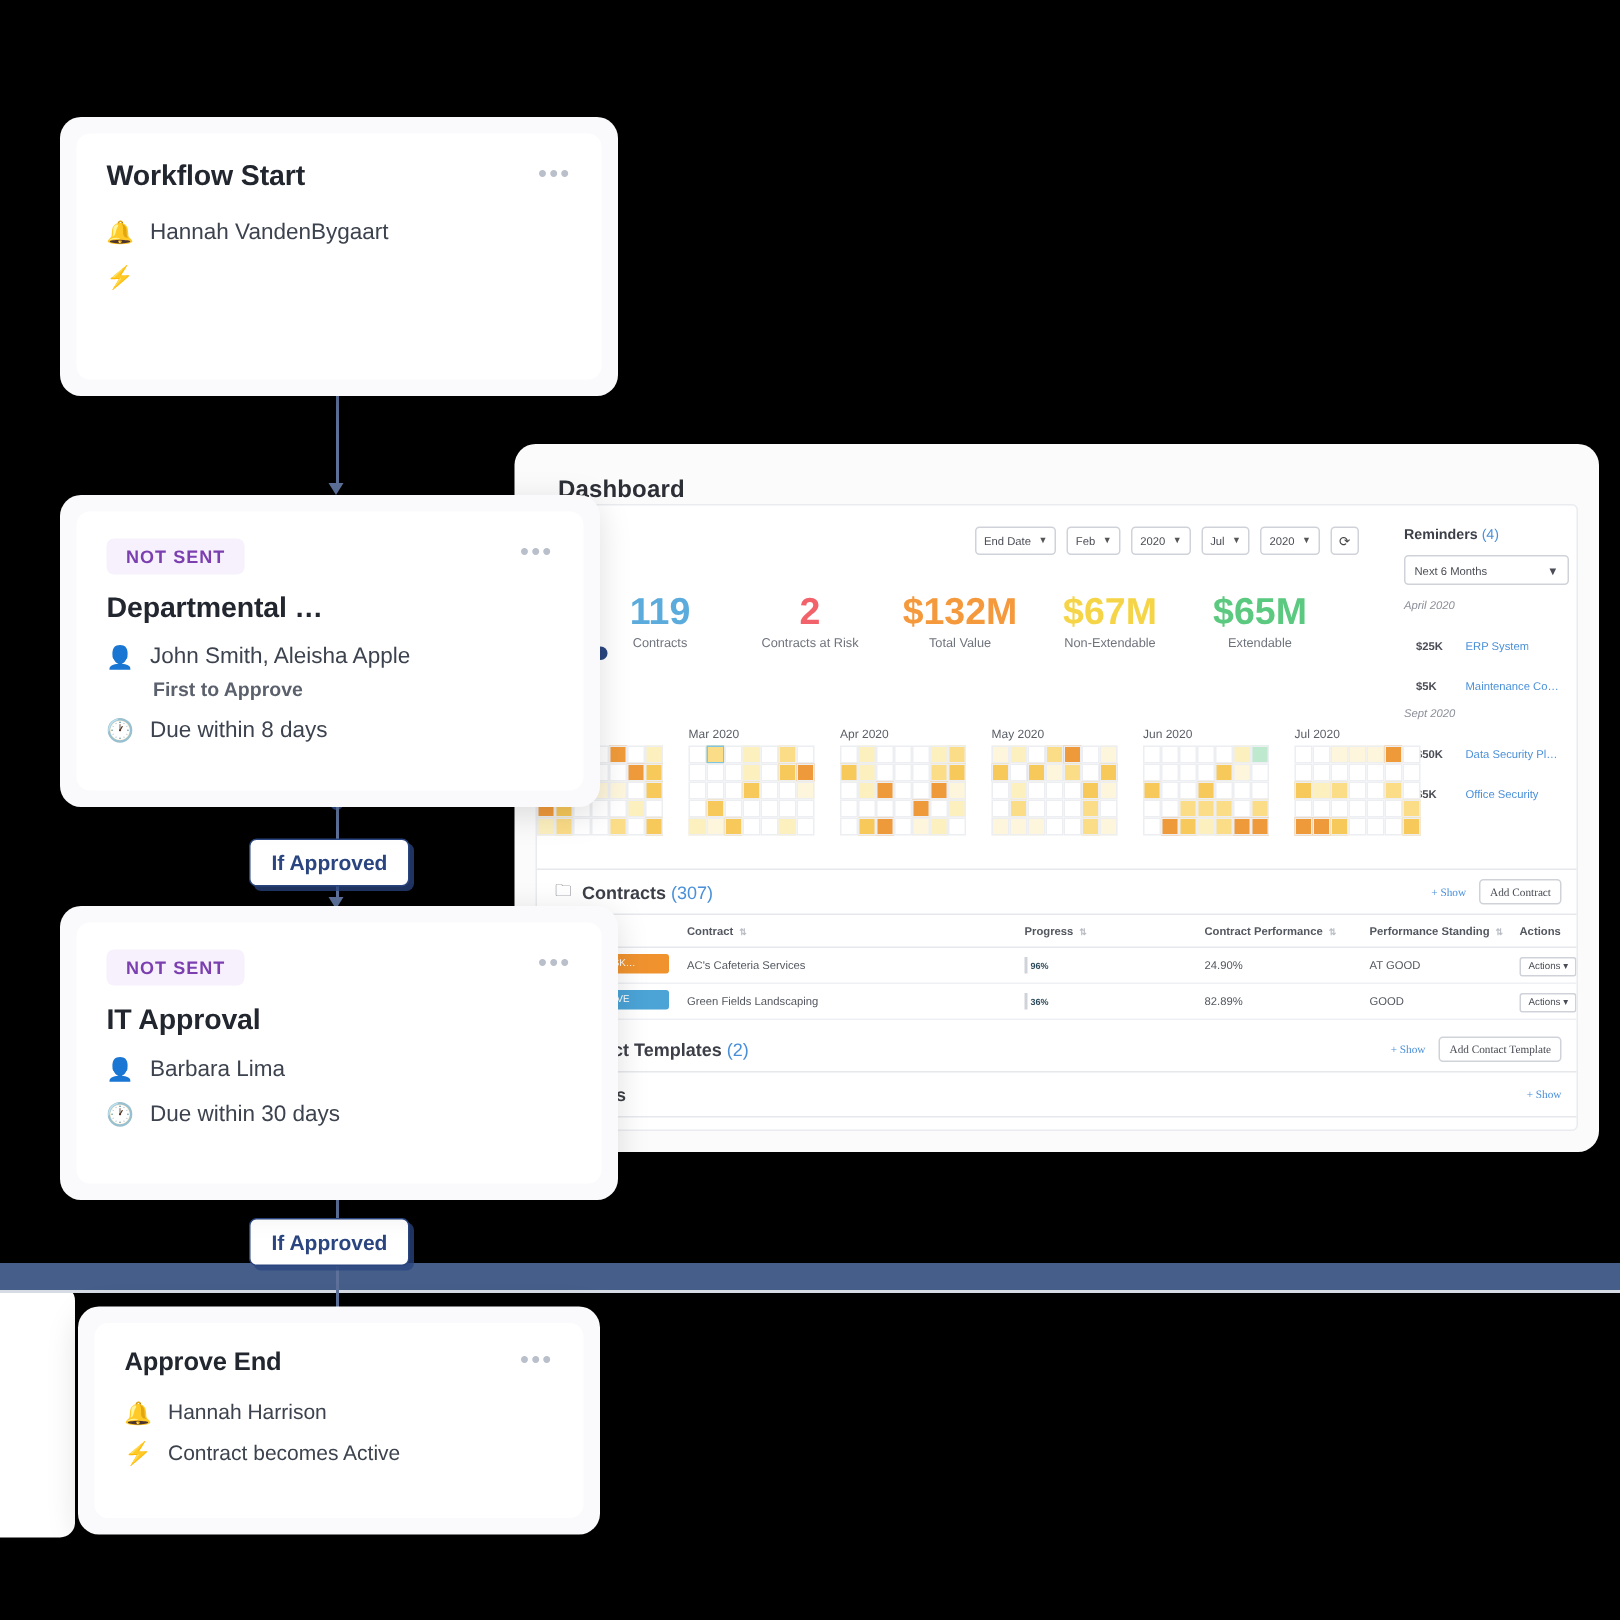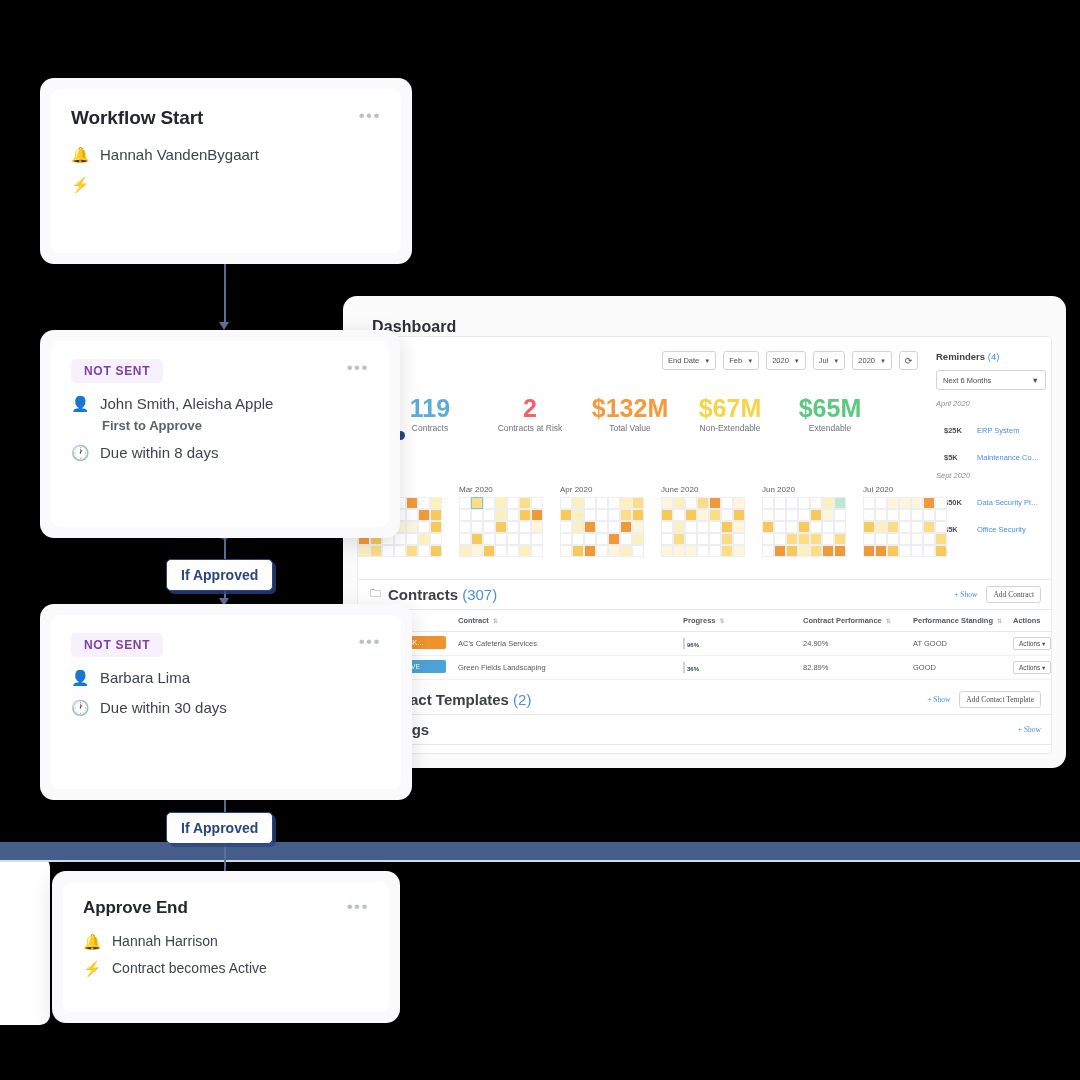--- a/index.html
+++ b/index.html
@@ -37,38 +37,38 @@
     font-size: 16px; font-weight: 700; color: #2d2f36; letter-spacing: .1px;
   }
   .dash-inner {
     position: absolute; left: 14px; top: 40px; width: 695px; height: 418px;
     background: #ffffff; border: 1px solid #e9ebef; border-radius: 4px;
     overflow: hidden;
   }
 
   
   .filter-row {
-    position: absolute; left: 304px; top: 14px;
+    position: absolute; left: 292px; top: 14px;
     display: flex; align-items: center; gap: 7px;
   }
   .sel {
     height: 19px; border: 1px solid #cfd3d9; border-radius: 3px; background: #fff;
     display: flex; align-items: center; gap: 5px; padding: 0 5px;
     font-size: 7.5px; color: #4a4d55; white-space: nowrap;
   }
   .sel .cv { font-size: 6px; color: #555; }
   .refresh-btn {
     width: 19px; height: 19px; border: 1px solid #cfd3d9; border-radius: 3px;
     background: #fff; display: flex; align-items: center; justify-content: center;
     font-size: 9px; color: #444;
   }
 
   
   .kpi-row {
-    position: absolute; left: 22px; top: 58px; width: 500px;
+    position: absolute; left: 32px; top: 58px; width: 500px;
     display: flex; justify-content: space-between; text-align: center;
   }
   .kpi { width: 100px; }
   .kpi .num { font-size: 25px; font-weight: 700; line-height: 1.05; }
   .kpi .lbl { font-size: 8.5px; color: #6f737c; margin-top: 2px; }
 
   
   .reminders {
     position: absolute; left: 578px; top: 14px; width: 110px;
   }
@@ -97,21 +97,21 @@
 
   .dash-divider { position: absolute; left: 0; top: 242px; width: 695px; height: 1px; background: #e6e8ec; }
 
   
   .sec-head {
     position: absolute; left: 0; width: 695px; height: 30px;
     display: flex; align-items: center; padding: 0 12px;
     border-bottom: 1px solid #e6e8ec;
   }
   .sec-head .folder { font-size: 11px; color: #60646c; margin-right: 7px; }
-  .sec-title { font-size: 15px; font-weight: 700; color: #3c3f47; }
+  .sec-title { font-size: 12px; font-weight: 700; color: #3c3f47; }
   .sec-title .cnt { color: #4a90d9; font-weight: 400; }
   .sec-right { margin-left: auto; display: flex; align-items: center; gap: 9px; font-family: Liberation Serif, serif; }
   .show-link { font-size: 7.5px; color: #4a90d9; }
   .sec-btn {
     border: 1px solid #cfd3d9; border-radius: 3px; background: #fff;
     padding: 3px 6px; font-size: 7.5px; color: #4a4d55; white-space: nowrap;
   }
 
   .tbl-head {
     position: absolute; left: 0; top: 273px; width: 695px; height: 22px;
@@ -386,21 +386,21 @@
               <div class="hc" style="background:#ffffff;"></div>
               <div class="hc" style="background:#f7c85a;"></div>
               <div class="hc" style="background:#ef9a3a;"></div>
               <div class="hc" style="background:#ffffff;"></div>
               <div class="hc" style="background:#fdf6dc;"></div>
               <div class="hc" style="background:#fdf0bf;"></div>
               <div class="hc" style="background:#ffffff;"></div>
             </div>
           </div>
           <div class="heat-month">
-            <div class="heat-label">June 2020</div>
+            <div class="heat-label">May 2020</div>
             <div class="heat-grid">
               <div class="hc" style="background:#fdf6dc;"></div>
               <div class="hc" style="background:#fdf0bf;"></div>
               <div class="hc" style="background:#ffffff;"></div>
               <div class="hc" style="background:#fbdc87;"></div>
               <div class="hc" style="background:#ef9a3a;"></div>
               <div class="hc" style="background:#ffffff;"></div>
               <div class="hc" style="background:#fdf6dc;"></div>
               <div class="hc" style="background:#f7c85a;"></div>
               <div class="hc" style="background:#ffffff;"></div>
@@ -627,38 +627,40 @@
       </div>
     </div>
   </div>
 
   <div class="wf-wrap" style="left:40px; top:330px; width:360px; height:208px;">
     <div class="wf-card">
       <div class="wf-top">
         <span class="badge">NOT SENT</span>
         <div class="dots">•••</div>
       </div>
+      <div class="wf-title" style="margin-top:12px;">Departmental …</div>
       <div class="wf-line" style="margin-top:11px;">
         <span class="ic">👤</span>
         <span class="txt">John Smith, Aleisha Apple</span>
       </div>
       <div class="wf-sub">First to Approve</div>
       <div class="wf-line" style="margin-top:10px;">
         <span class="ic clock">🕐</span>
         <span class="txt">Due within 8 days</span>
       </div>
     </div>
   </div>
 
   <div class="wf-wrap" style="left:40px; top:604px; width:372px; height:196px;">
     <div class="wf-card">
       <div class="wf-top">
         <span class="badge">NOT SENT</span>
         <div class="dots">•••</div>
       </div>
+      <div class="wf-title" style="margin-top:13px;">IT Approval</div>
       <div class="wf-line" style="margin-top:11px;">
         <span class="ic">👤</span>
         <span class="txt">Barbara Lima</span>
       </div>
       <div class="wf-line" style="margin-top:10px;">
         <span class="ic clock">🕐</span>
         <span class="txt">Due within 30 days</span>
       </div>
     </div>
   </div>

